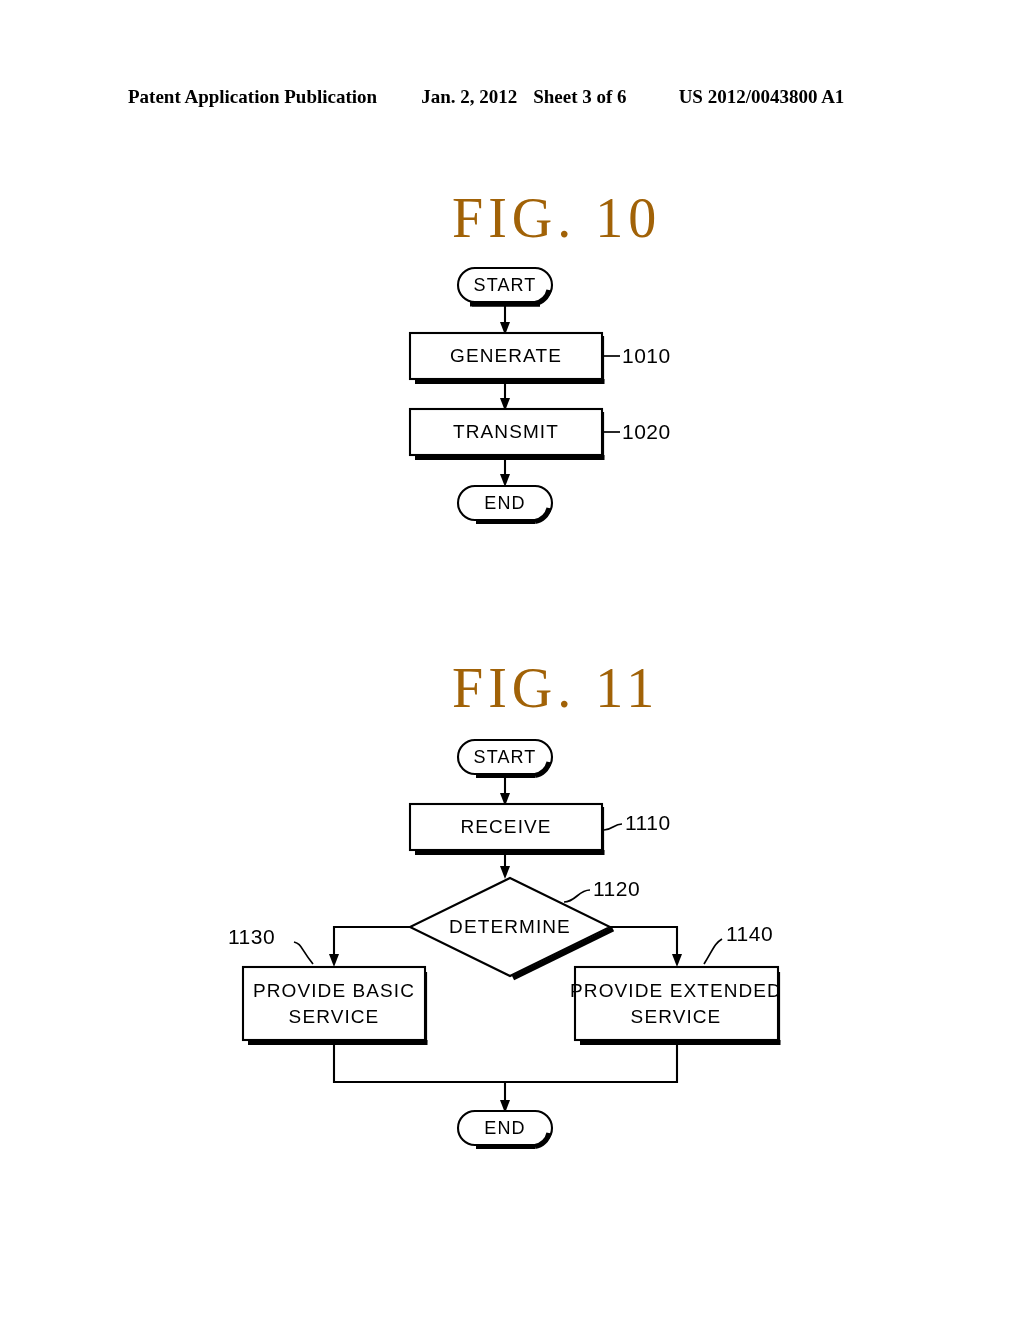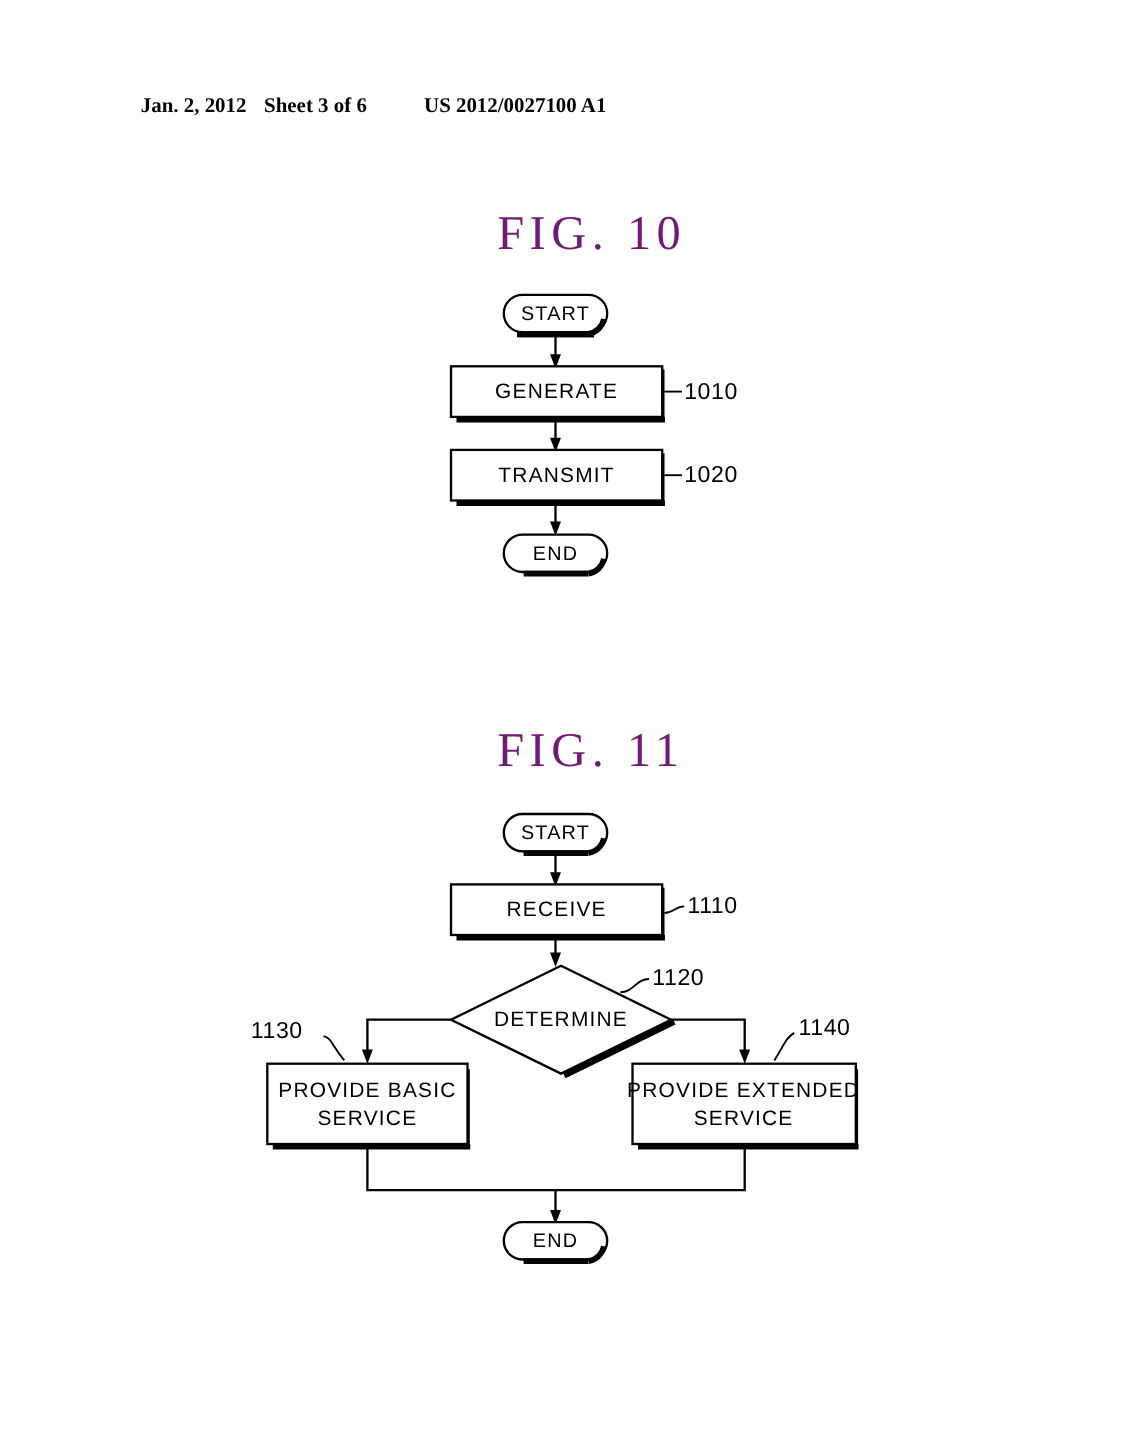--- a/index.html
+++ b/index.html
@@ -33,24 +33,24 @@
   }
   .page-header .hd-pub    { margin-right: 44px; }
   .page-header .hd-date   { margin-right: 16px; }
   .page-header .hd-sheet  { margin-right: 52px; }
   .page-header .hd-serial { }
 
   
   .fig-title {
     position: absolute;
     font-family: "Liberation Serif", serif;
-    font-size: 44px;
+    font-size: 56px;
     letter-spacing: 5px;
     white-space: nowrap;
-    color: #701a75;
+    color: #a16207;
   }
   #fig10-title { left: 452px; top: 186px; }
   #fig11-title { left: 452px; top: 656px; }
 
   
   svg.flow {
     position: absolute;
     left: 0;
     overflow: visible;
   }
@@ -100,23 +100,24 @@
     fill: none;
     stroke: #000;
     stroke-width: 1.7;
   }
   .arrowhead { fill: #000; }
 </style>
 </head>
 <body>
 
 <div class="page-header">
+  <span class="hd-pub">Patent Application Publication</span>
   <span class="hd-date">Jan. 2, 2012</span>
   <span class="hd-sheet">Sheet 3 of 6</span>
-  <span class="hd-serial">US 2012/0027100 A1</span>
+  <span class="hd-serial">US 2012/0043800 A1</span>
 </div>
 
 <div class="fig-title" id="fig10-title">FIG.  10</div>
 
 <svg class="flow" id="fig10-canvas" viewBox="0 0 1024 290">
 
   <g>
     <path class="stroke-shadow" d="M 470 54 L 540 54 A 17 17 0 0 1 540 54"></path>
     <path class="stroke-shadow" d="M 472 54 L 540 54"></path>
     <rect class="shape-fill" x="458" y="18" width="94" height="34" rx="17" ry="17"></rect>

